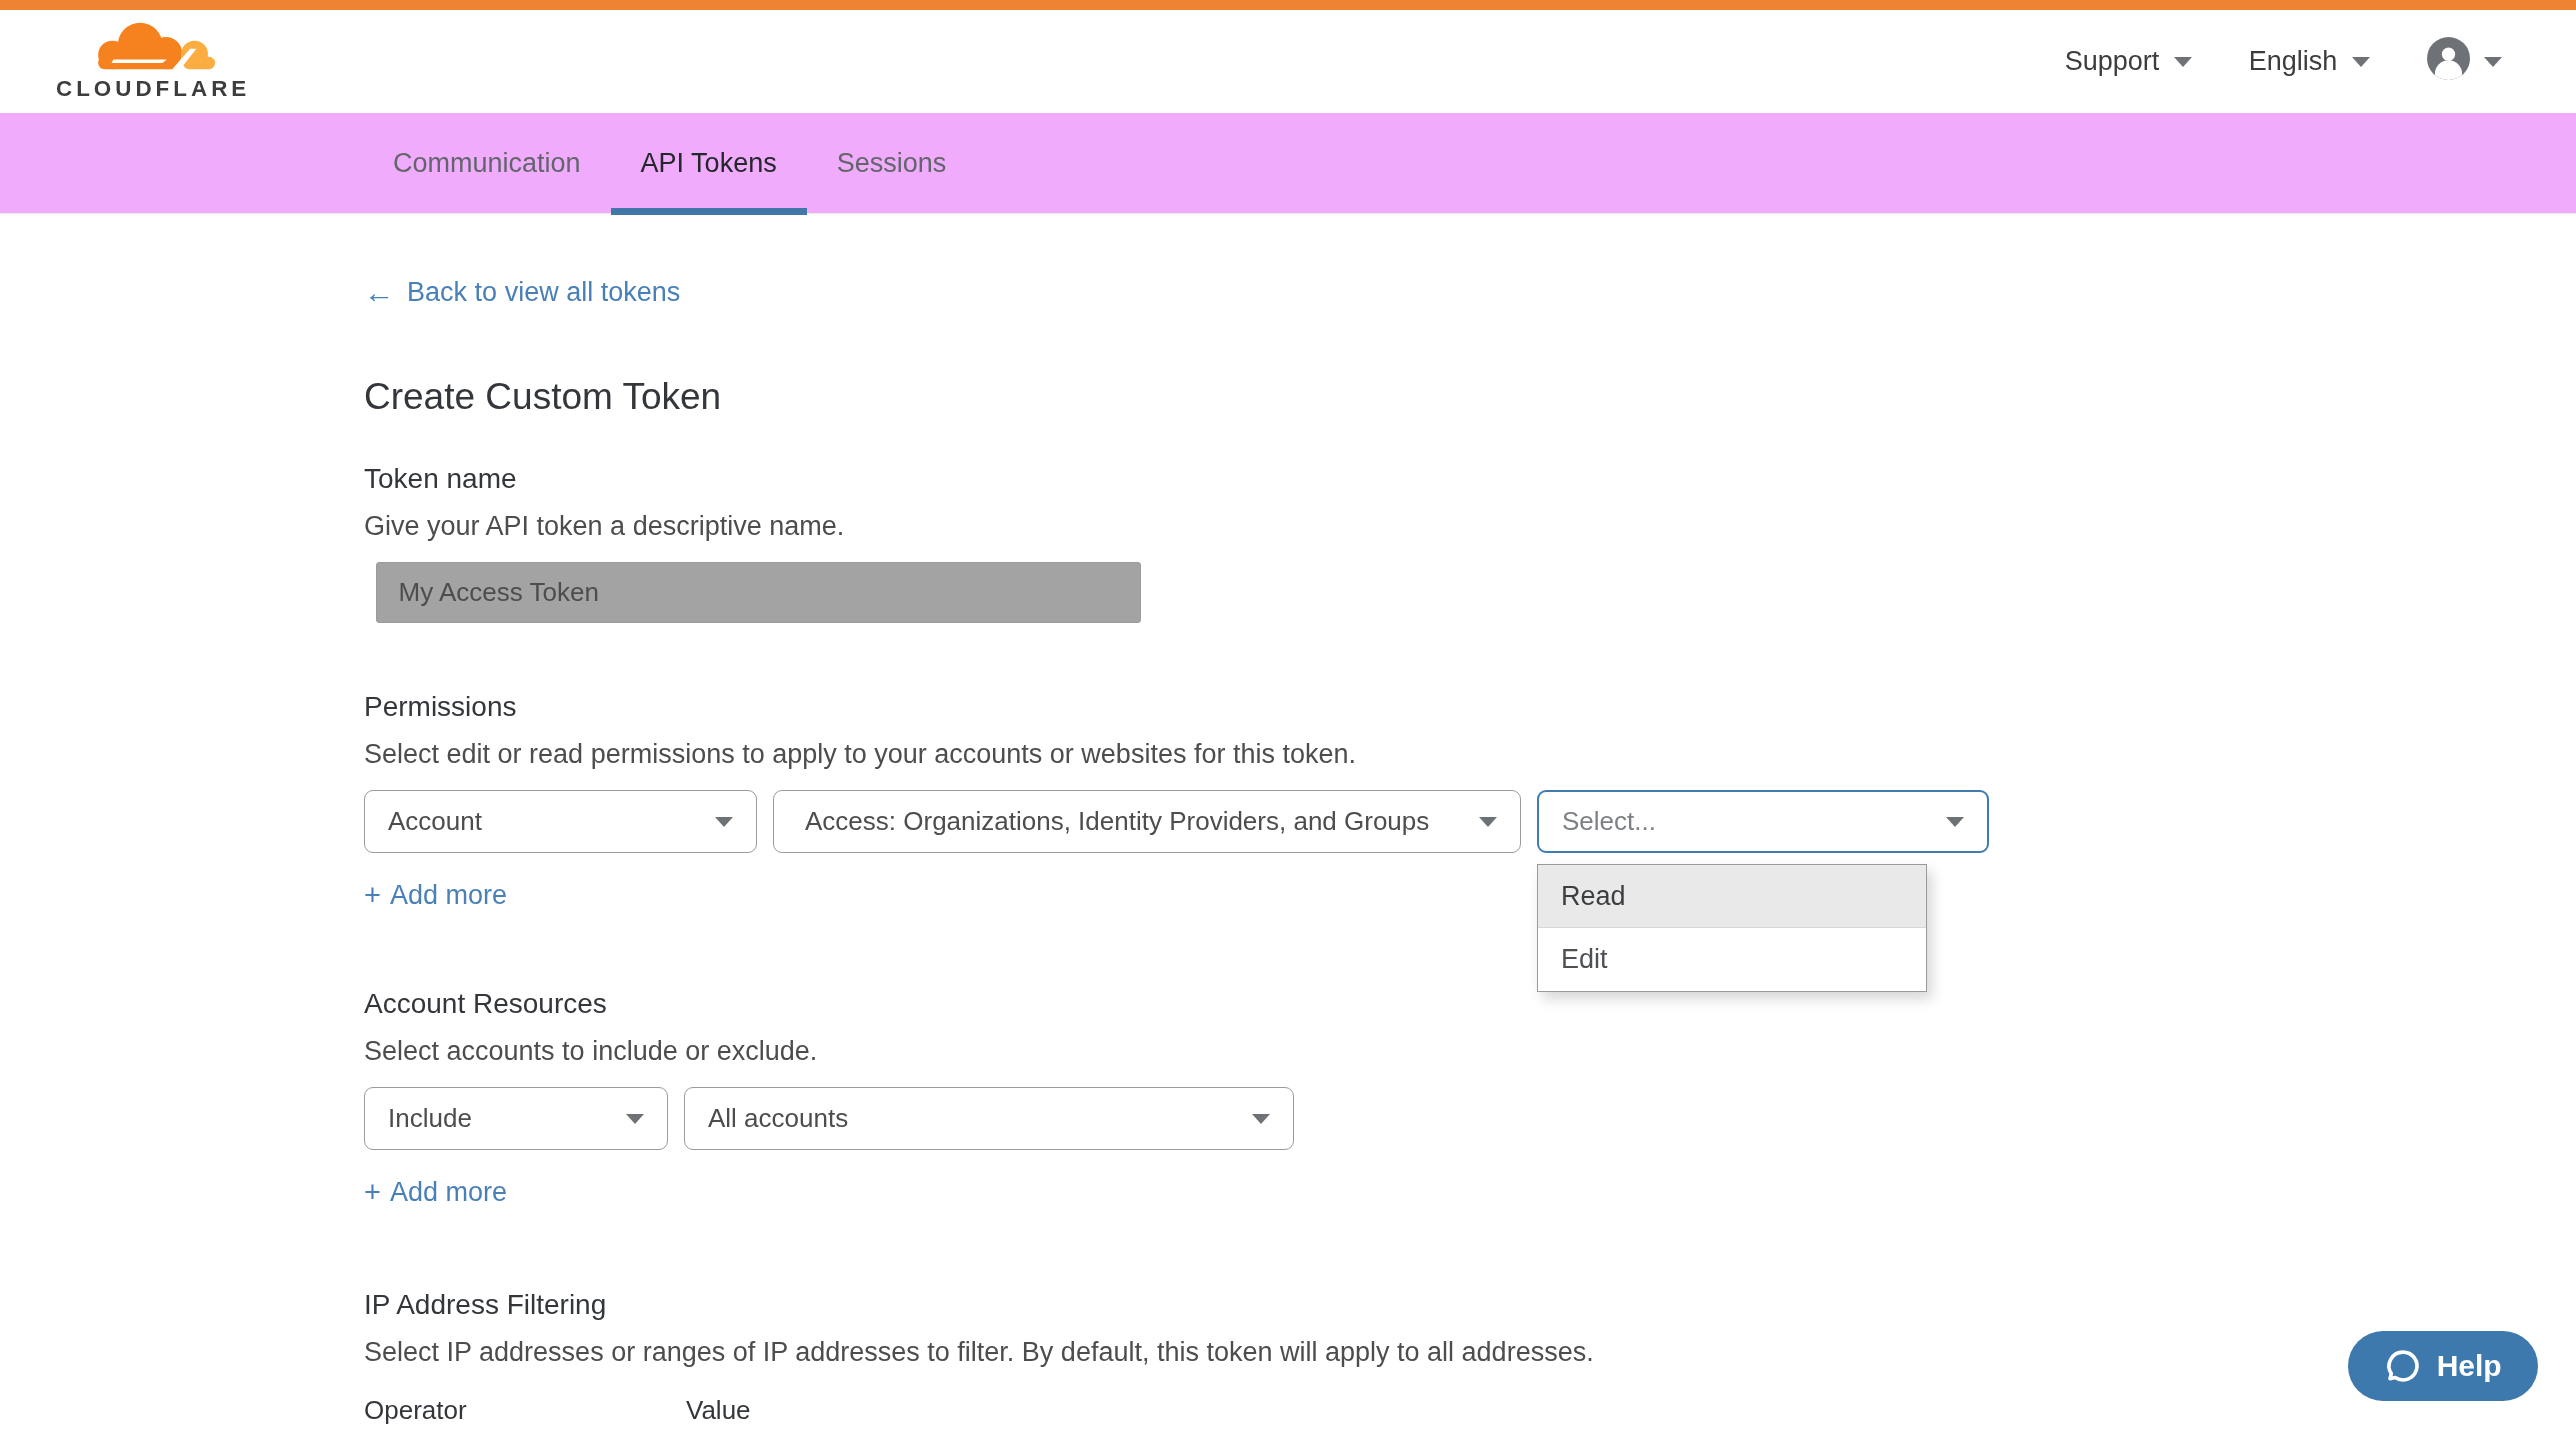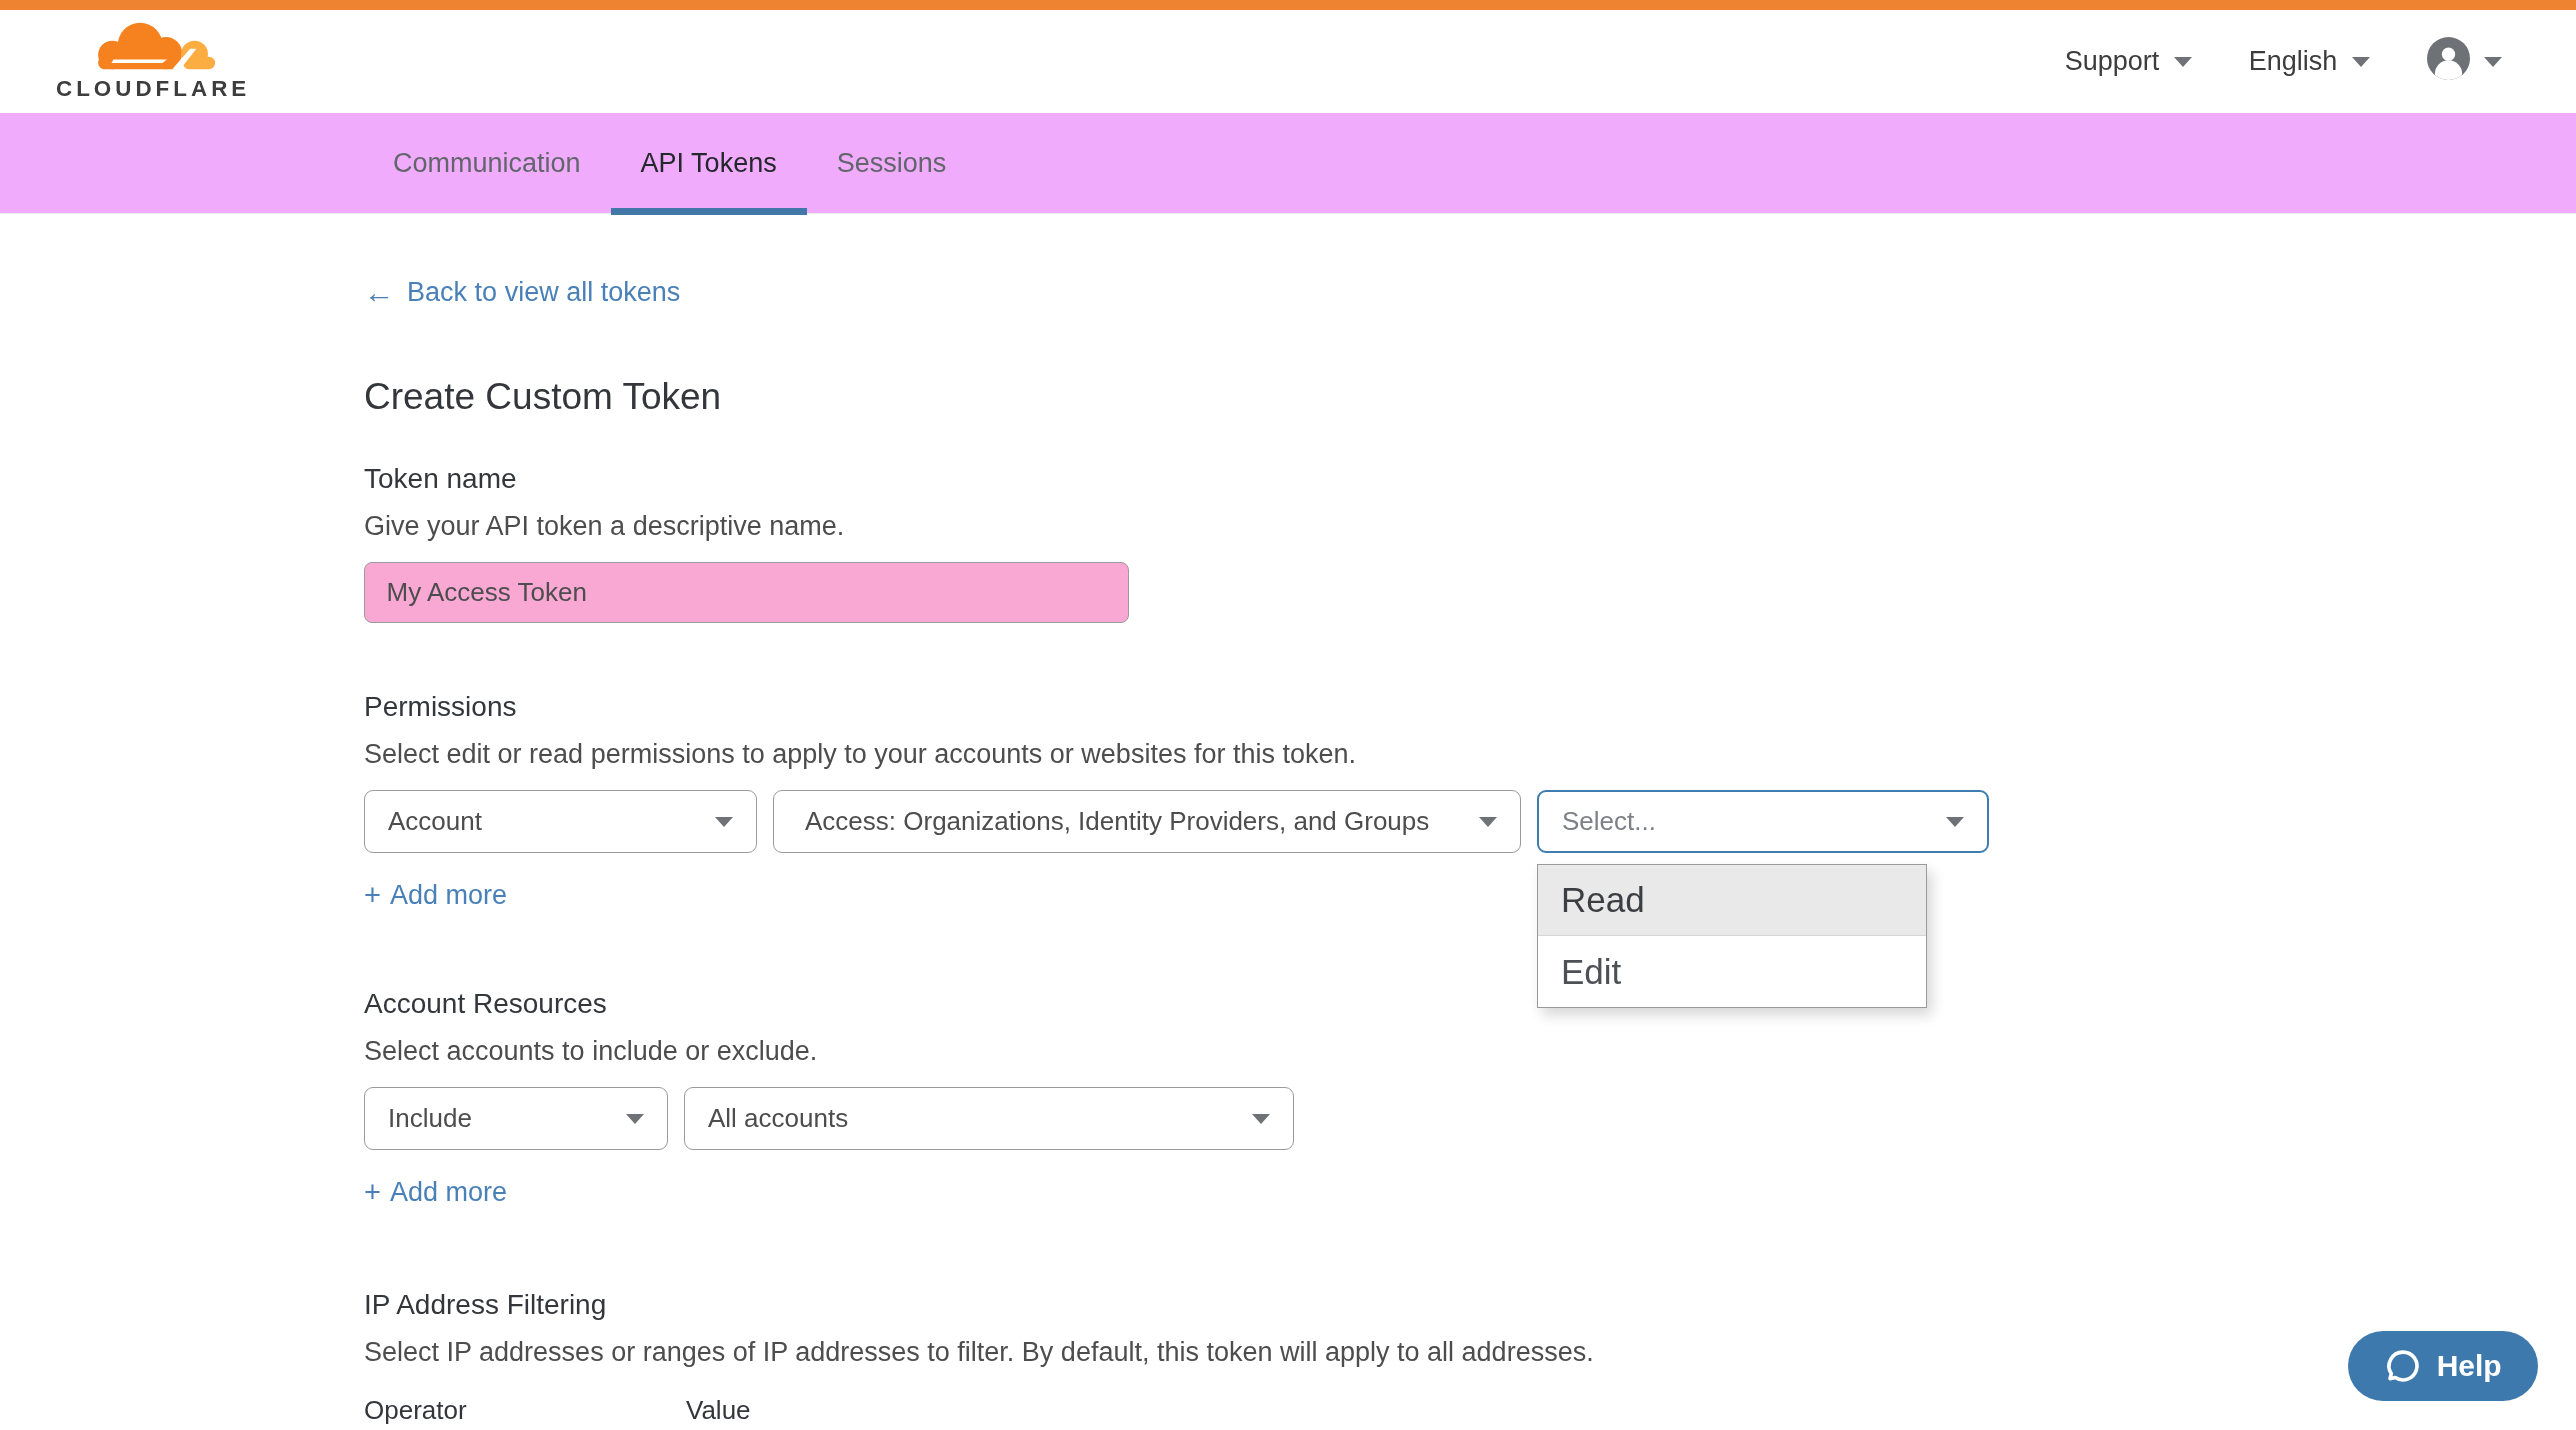--- a/index.html
+++ b/index.html
@@ -76,26 +76,27 @@
   .section-desc { font-size: 27px; color: #4d4d4d; margin-top: 16px; }
 
   .sec-token { margin-top: 45px; }
   .sec-perms { margin-top: 68px; }
   .sec-resources { margin-top: 77px; }
   .sec-ip { margin-top: 81px; }
 
   .text-input {
     margin-top: 20px;
     width: 765px; height: 61px;
-    border: 1.8px solid #9b9b9b; border-radius: 8px;
+    border: 1.8px solid #9b9b9b; border-radius: 3px;
     font-size: 26px; color: #4d4d4d;
     padding: 0 21.5px;
     font-family: "Liberation Sans", sans-serif;
-    outline: none; background: #f9a8d4;
+    outline: none; background: #a3a3a3;
     display: block;
+    margin-left: 12px;
   }
 
   .control-row { display: flex; gap: 16px; margin-top: 20px; }
 
   .select {
     height: 63px;
     border: 1.8px solid #9b9b9b; border-radius: 9px;
     background: #fff;
     display: flex; align-items: center; justify-content: space-between;
     padding: 0 23px;
@@ -116,22 +117,22 @@
   .select-wrap { position: relative; }
   .dropdown-menu {
     position: absolute; top: 74px; left: 0;
     width: 390px;
     background: #ffffff;
     border: 1.8px solid #9a9a9a;
     box-shadow: 5.4px 7.2px 12.6px rgba(0,0,0,0.16);
     z-index: 10;
   }
   .dropdown-option {
-    height: 71px; display: flex; align-items: center;
-    padding: 0 23px; font-size: 35px; color: #3b3e43;
+    height: 63px; display: flex; align-items: center;
+    padding: 0 23px; font-size: 27px; color: #3b3e43;
     cursor: pointer; background: #ffffff;
   }
   .dropdown-option.highlighted {
     background: #e9e9e9; border-bottom: 0.9px solid #d6d6d6;
   }
   .dropdown-option + .dropdown-option:not(.highlighted) { color: #4d5055; }
 
   .add-more {
     display: inline-flex; align-items: center; gap: 9px;
     margin-top: 27px;

